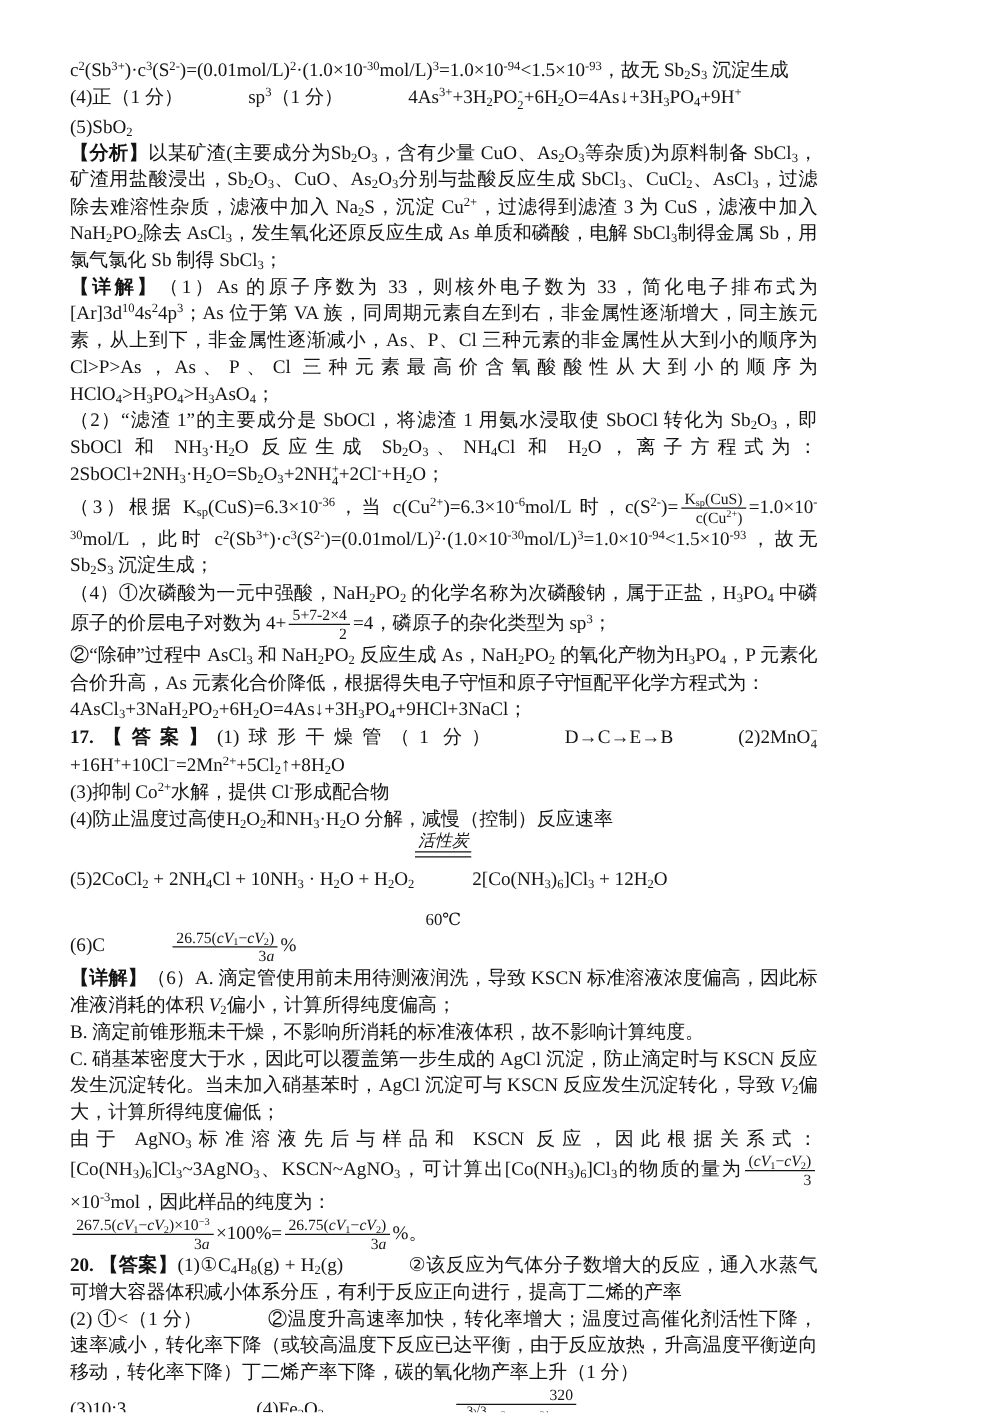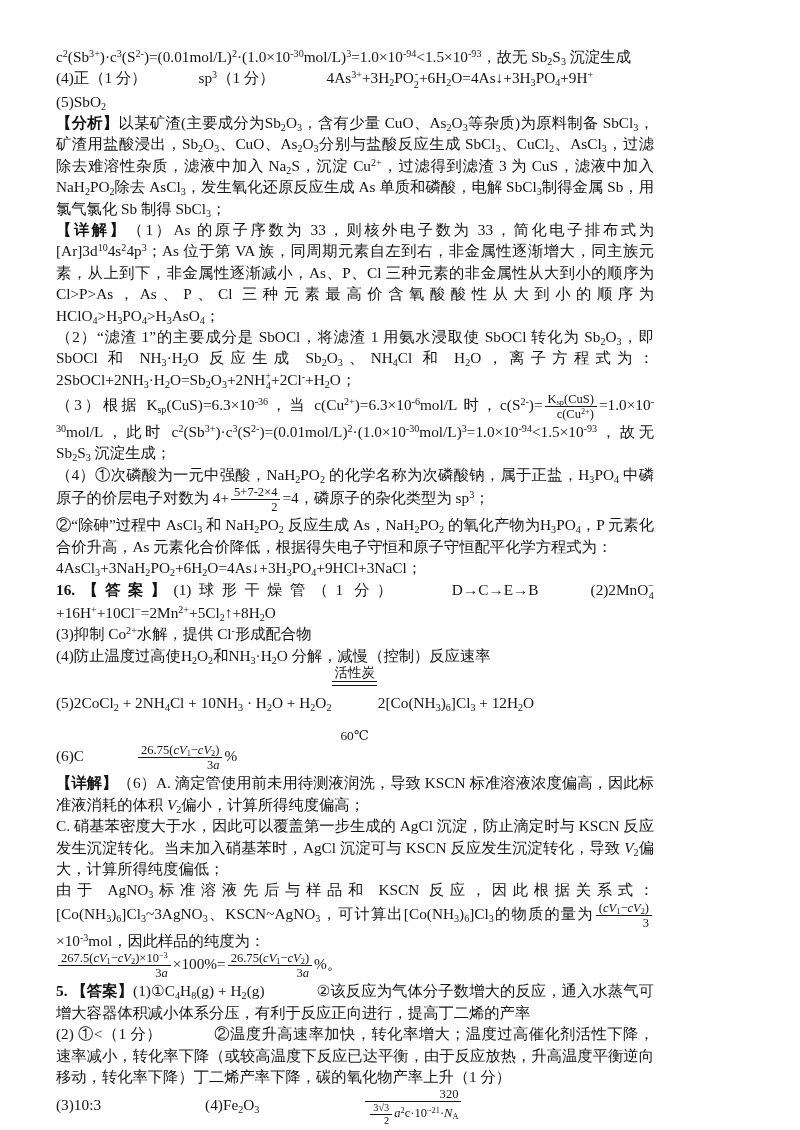--- a/index.html
+++ b/index.html
@@ -14,46 +14,47 @@
   .para.eqline{text-align:left;}
   .sb{font-size:0.66em;vertical-align:-0.25em;line-height:0;}
   .sp{font-size:0.66em;vertical-align:0.5em;line-height:0;}
   .it{font-style:italic;}
   .bd{font-weight:bold;}
   .gap{display:inline-block;width:52px;}
   .frac{display:inline-block;vertical-align:middle;text-align:right;line-height:1.12;font-size:0.82em;padding:0 2px;}
   .frac .num{display:block;border-bottom:1px solid currentColor;padding:0 3px;}
   .frac .den{display:block;padding:0 3px;}
   .cond{display:inline-block;vertical-align:middle;text-align:center;line-height:1.05;font-size:0.88em;}
-  .cond .ct{display:block;padding:0 3px;}
+  .cond .ct{display:block;padding:0 3px;font-style:italic;}
   .cond .cbar{display:block;height:3px;border-top:1.4px solid currentColor;border-bottom:1.4px solid currentColor;margin:1px 1px;}
   .cond .cb{display:block;margin-top:43px;}
   .vs{display:inline-block;text-align:center;vertical-align:-0.45em;font-size:0.66em;line-height:1.05;}
   .vs .vt{display:block;}
   .vs .vb{display:block;}
 </style>
 </head>
 <body>
 
 <div class="page">
   <div class="para">c<span class="sp">2</span>(Sb<span class="sp">3+</span>)·c<span class="sp">3</span>(S<span class="sp">2-</span>)=(0.01mol/L)<span class="sp">2</span>·(1.0×10<span class="sp">-30</span>mol/L)<span class="sp">3</span>=1.0×10<span class="sp">-94</span>&lt;1.5×10<span class="sp">-93</span>，故无 Sb<span class="sb">2</span>S<span class="sb">3</span> 沉淀生成</div>
   <div class="para">(4)正（1 分）<span class="gap"></span>sp<span class="sp">3</span>（1 分）<span class="gap"></span>4As<span class="sp">3+</span>+3H<span class="sb">2</span>PO<span class="vs"><span class="vt">-</span><span class="vb">2</span></span>+6H<span class="sb">2</span>O=4As↓+3H<span class="sb">3</span>PO<span class="sb">4</span>+9H<span class="sp">+</span></div>
   <div class="para">(5)SbO<span class="sb">2</span></div>
   <div class="para"><span class="bd">【分析】</span>以某矿渣(主要成分为Sb<span class="sb">2</span>O<span class="sb">3</span>，含有少量 CuO、As<span class="sb">2</span>O<span class="sb">3</span>等杂质)为原料制备 SbCl<span class="sb">3</span>，矿渣用盐酸浸出，Sb<span class="sb">2</span>O<span class="sb">3</span>、CuO、As<span class="sb">2</span>O<span class="sb">3</span>分别与盐酸反应生成 SbCl<span class="sb">3</span>、CuCl<span class="sb">2</span>、AsCl<span class="sb">3</span>，过滤除去难溶性杂质，滤液中加入 Na<span class="sb">2</span>S，沉淀 Cu<span class="sp">2+</span>，过滤得到滤渣 3 为 CuS，滤液中加入 NaH<span class="sb">2</span>PO<span class="sb">2</span>除去 AsCl<span class="sb">3</span>，发生氧化还原反应生成 As 单质和磷酸，电解 SbCl<span class="sb">3</span>制得金属 Sb，用氯气氯化 Sb 制得 SbCl<span class="sb">3</span>；</div>
   <div class="para"><span class="bd">【详解】</span>（1）As 的原子序数为 33，则核外电子数为 33，简化电子排布式为[Ar]3d<span class="sp">10</span>4s<span class="sp">2</span>4p<span class="sp">3</span>；As 位于第 VA 族，同周期元素自左到右，非金属性逐渐增大，同主族元素，从上到下，非金属性逐渐减小，As、P、Cl 三种元素的非金属性从大到小的顺序为 Cl&gt;P&gt;As，As、P、Cl 三种元素最高价含氧酸酸性从大到小的顺序为 HClO<span class="sb">4</span>&gt;H<span class="sb">3</span>PO<span class="sb">4</span>&gt;H<span class="sb">3</span>AsO<span class="sb">4</span>；</div>
   <div class="para">（2）“滤渣 1”的主要成分是 SbOCl，将滤渣 1 用氨水浸取使 SbOCl 转化为 Sb<span class="sb">2</span>O<span class="sb">3</span>，即 SbOCl 和 NH<span class="sb">3</span>·H<span class="sb">2</span>O 反应生成 Sb<span class="sb">2</span>O<span class="sb">3</span>、NH<span class="sb">4</span>Cl 和 H<span class="sb">2</span>O，离子方程式为：2SbOCl+2NH<span class="sb">3</span>·H<span class="sb">2</span>O=Sb<span class="sb">2</span>O<span class="sb">3</span>+2NH<span class="vs"><span class="vt">+</span><span class="vb">4</span></span>+2Cl<span class="sp">-</span>+H<span class="sb">2</span>O；</div>
   <div class="para">（3）根据 K<span class="sb">sp</span>(CuS)=6.3×10<span class="sp">-36</span>，当 c(Cu<span class="sp">2+</span>)=6.3×10<span class="sp">-6</span>mol/L 时，c(S<span class="sp">2-</span>)=<span class="frac"><span class="num">K<span class="sb">sp</span>(CuS)</span><span class="den">c(Cu<span class="sp">2+</span>)</span></span>=1.0×10<span class="sp">-30</span>mol/L，此时 c<span class="sp">2</span>(Sb<span class="sp">3+</span>)·c<span class="sp">3</span>(S<span class="sp">2-</span>)=(0.01mol/L)<span class="sp">2</span>·(1.0×10<span class="sp">-30</span>mol/L)<span class="sp">3</span>=1.0×10<span class="sp">-94</span>&lt;1.5×10<span class="sp">-93</span>，故无 Sb<span class="sb">2</span>S<span class="sb">3</span> 沉淀生成；</div>
   <div class="para">（4）①次磷酸为一元中强酸，NaH<span class="sb">2</span>PO<span class="sb">2</span> 的化学名称为次磷酸钠，属于正盐，H<span class="sb">3</span>PO<span class="sb">4</span> 中磷原子的价层电子对数为 4+<span class="frac"><span class="num">5+7-2×4</span><span class="den">2</span></span>=4，磷原子的杂化类型为 sp<span class="sp">3</span>；</div>
   <div class="para">②“除砷”过程中 AsCl<span class="sb">3</span> 和 NaH<span class="sb">2</span>PO<span class="sb">2</span> 反应生成 As，NaH<span class="sb">2</span>PO<span class="sb">2</span> 的氧化产物为H<span class="sb">3</span>PO<span class="sb">4</span>，P 元素化合价升高，As 元素化合价降低，根据得失电子守恒和原子守恒配平化学方程式为：</div>
   <div class="para eqline">4AsCl<span class="sb">3</span>+3NaH<span class="sb">2</span>PO<span class="sb">2</span>+6H<span class="sb">2</span>O=4As↓+3H<span class="sb">3</span>PO<span class="sb">4</span>+9HCl+3NaCl；</div>
-  <div class="para"><span class="bd">16.【答案】</span>(1)球形干燥管（1 分）<span class="gap"></span>D→C→E→B<span class="gap"></span>(2)2MnO<span class="vs"><span class="vt">−</span><span class="vb">4</span></span>+16H<span class="sp">+</span>+10Cl<span class="sp">−</span>=2Mn<span class="sp">2+</span>+5Cl<span class="sb">2</span>↑+8H<span class="sb">2</span>O</div>
+  <div class="para"><span class="bd">17.【答案】</span>(1)球形干燥管（1 分）<span class="gap"></span>D→C→E→B<span class="gap"></span>(2)2MnO<span class="vs"><span class="vt">−</span><span class="vb">4</span></span>+16H<span class="sp">+</span>+10Cl<span class="sp">−</span>=2Mn<span class="sp">2+</span>+5Cl<span class="sb">2</span>↑+8H<span class="sb">2</span>O</div>
   <div class="para">(3)抑制 Co<span class="sp">2+</span>水解，提供 Cl<span class="sp">-</span>形成配合物</div>
   <div class="para">(4)防止温度过高使H<span class="sb">2</span>O<span class="sb">2</span>和NH<span class="sb">3</span>·H<span class="sb">2</span>O 分解，减慢（控制）反应速率</div>
   <div class="para eqline">(5)2CoCl<span class="sb">2</span> + 2NH<span class="sb">4</span>Cl + 10NH<span class="sb">3</span> · H<span class="sb">2</span>O + H<span class="sb">2</span>O<span class="sb">2</span><span class="cond"><span class="ct">活性炭</span><span class="cbar"></span><span class="cb">60℃</span></span>2[Co(NH<span class="sb">3</span>)<span class="sb">6</span>]Cl<span class="sb">3</span> + 12H<span class="sb">2</span>O</div>
   <div class="para eqline">(6)C<span class="gap"></span><span class="frac"><span class="num">26.75(<span class="it">cV</span><span class="sb">1</span>−<span class="it">cV</span><span class="sb">2</span>)</span><span class="den">3<span class="it">a</span></span></span>%</div>
   <div class="para"><span class="bd">【详解】</span>（6）A. 滴定管使用前未用待测液润洗，导致 KSCN 标准溶液浓度偏高，因此标准液消耗的体积 <span class="it">V</span><span class="sb">2</span>偏小，计算所得纯度偏高；</div>
+  <div class="para">B. 滴定前锥形瓶未干燥，不影响所消耗的标准液体积，故不影响计算纯度。</div>
   <div class="para">C. 硝基苯密度大于水，因此可以覆盖第一步生成的 AgCl 沉淀，防止滴定时与 KSCN 反应发生沉淀转化。当未加入硝基苯时，AgCl 沉淀可与 KSCN 反应发生沉淀转化，导致 <span class="it">V</span><span class="sb">2</span>偏大，计算所得纯度偏低；</div>
   <div class="para">由于 AgNO<span class="sb">3</span>标准溶液先后与样品和 KSCN 反应，因此根据关系式：[Co(NH<span class="sb">3</span>)<span class="sb">6</span>]Cl<span class="sb">3</span>~3AgNO<span class="sb">3</span>、KSCN~AgNO<span class="sb">3</span>，可计算出[Co(NH<span class="sb">3</span>)<span class="sb">6</span>]Cl<span class="sb">3</span>的物质的量为<span class="frac"><span class="num">(<span class="it">cV</span><span class="sb">1</span>−<span class="it">cV</span><span class="sb">2</span>)</span><span class="den">3</span></span>×10<span class="sp">-3</span>mol，因此样品的纯度为：</div>
   <div class="para eqline"><span class="frac"><span class="num">267.5(<span class="it">cV</span><span class="sb">1</span>−<span class="it">cV</span><span class="sb">2</span>)×10<span class="sp">−3</span></span><span class="den">3<span class="it">a</span></span></span>×100%=<span class="frac"><span class="num">26.75(<span class="it">cV</span><span class="sb">1</span>−<span class="it">cV</span><span class="sb">2</span>)</span><span class="den">3<span class="it">a</span></span></span>%。</div>
-  <div class="para"><span class="bd">5. 【答案】</span>(1)①C<span class="sb">4</span>H<span class="sb">8</span>(g) + H<span class="sb">2</span>(g)<span class="gap"></span>②该反应为气体分子数增大的反应，通入水蒸气可增大容器体积减小体系分压，有利于反应正向进行，提高丁二烯的产率</div>
+  <div class="para"><span class="bd">20. 【答案】</span>(1)①C<span class="sb">4</span>H<span class="sb">8</span>(g) + H<span class="sb">2</span>(g)<span class="gap"></span>②该反应为气体分子数增大的反应，通入水蒸气可增大容器体积减小体系分压，有利于反应正向进行，提高丁二烯的产率</div>
   <div class="para">(2) ①&lt;（1 分）<span class="gap"></span>②温度升高速率加快，转化率增大；温度过高催化剂活性下降，速率减小，转化率下降（或较高温度下反应已达平衡，由于反应放热，升高温度平衡逆向移动，转化率下降）丁二烯产率下降，碳的氧化物产率上升（1 分）</div>
   <div class="para eqline">(3)10:3<span class="gap"></span><span class="gap"></span>(4)Fe<span class="sb">2</span>O<span class="sb">3</span><span class="gap"></span><span class="gap"></span><span class="frac"><span class="num">320</span><span class="den"><span class="frac"><span class="num">3√3</span><span class="den">2</span></span><span class="it">a</span><span class="sp">2</span>c·10<span class="sp">−21</span>·<span class="it">N</span><span class="sb">A</span></span></span></div>
 </div>
 
 </body></html>

